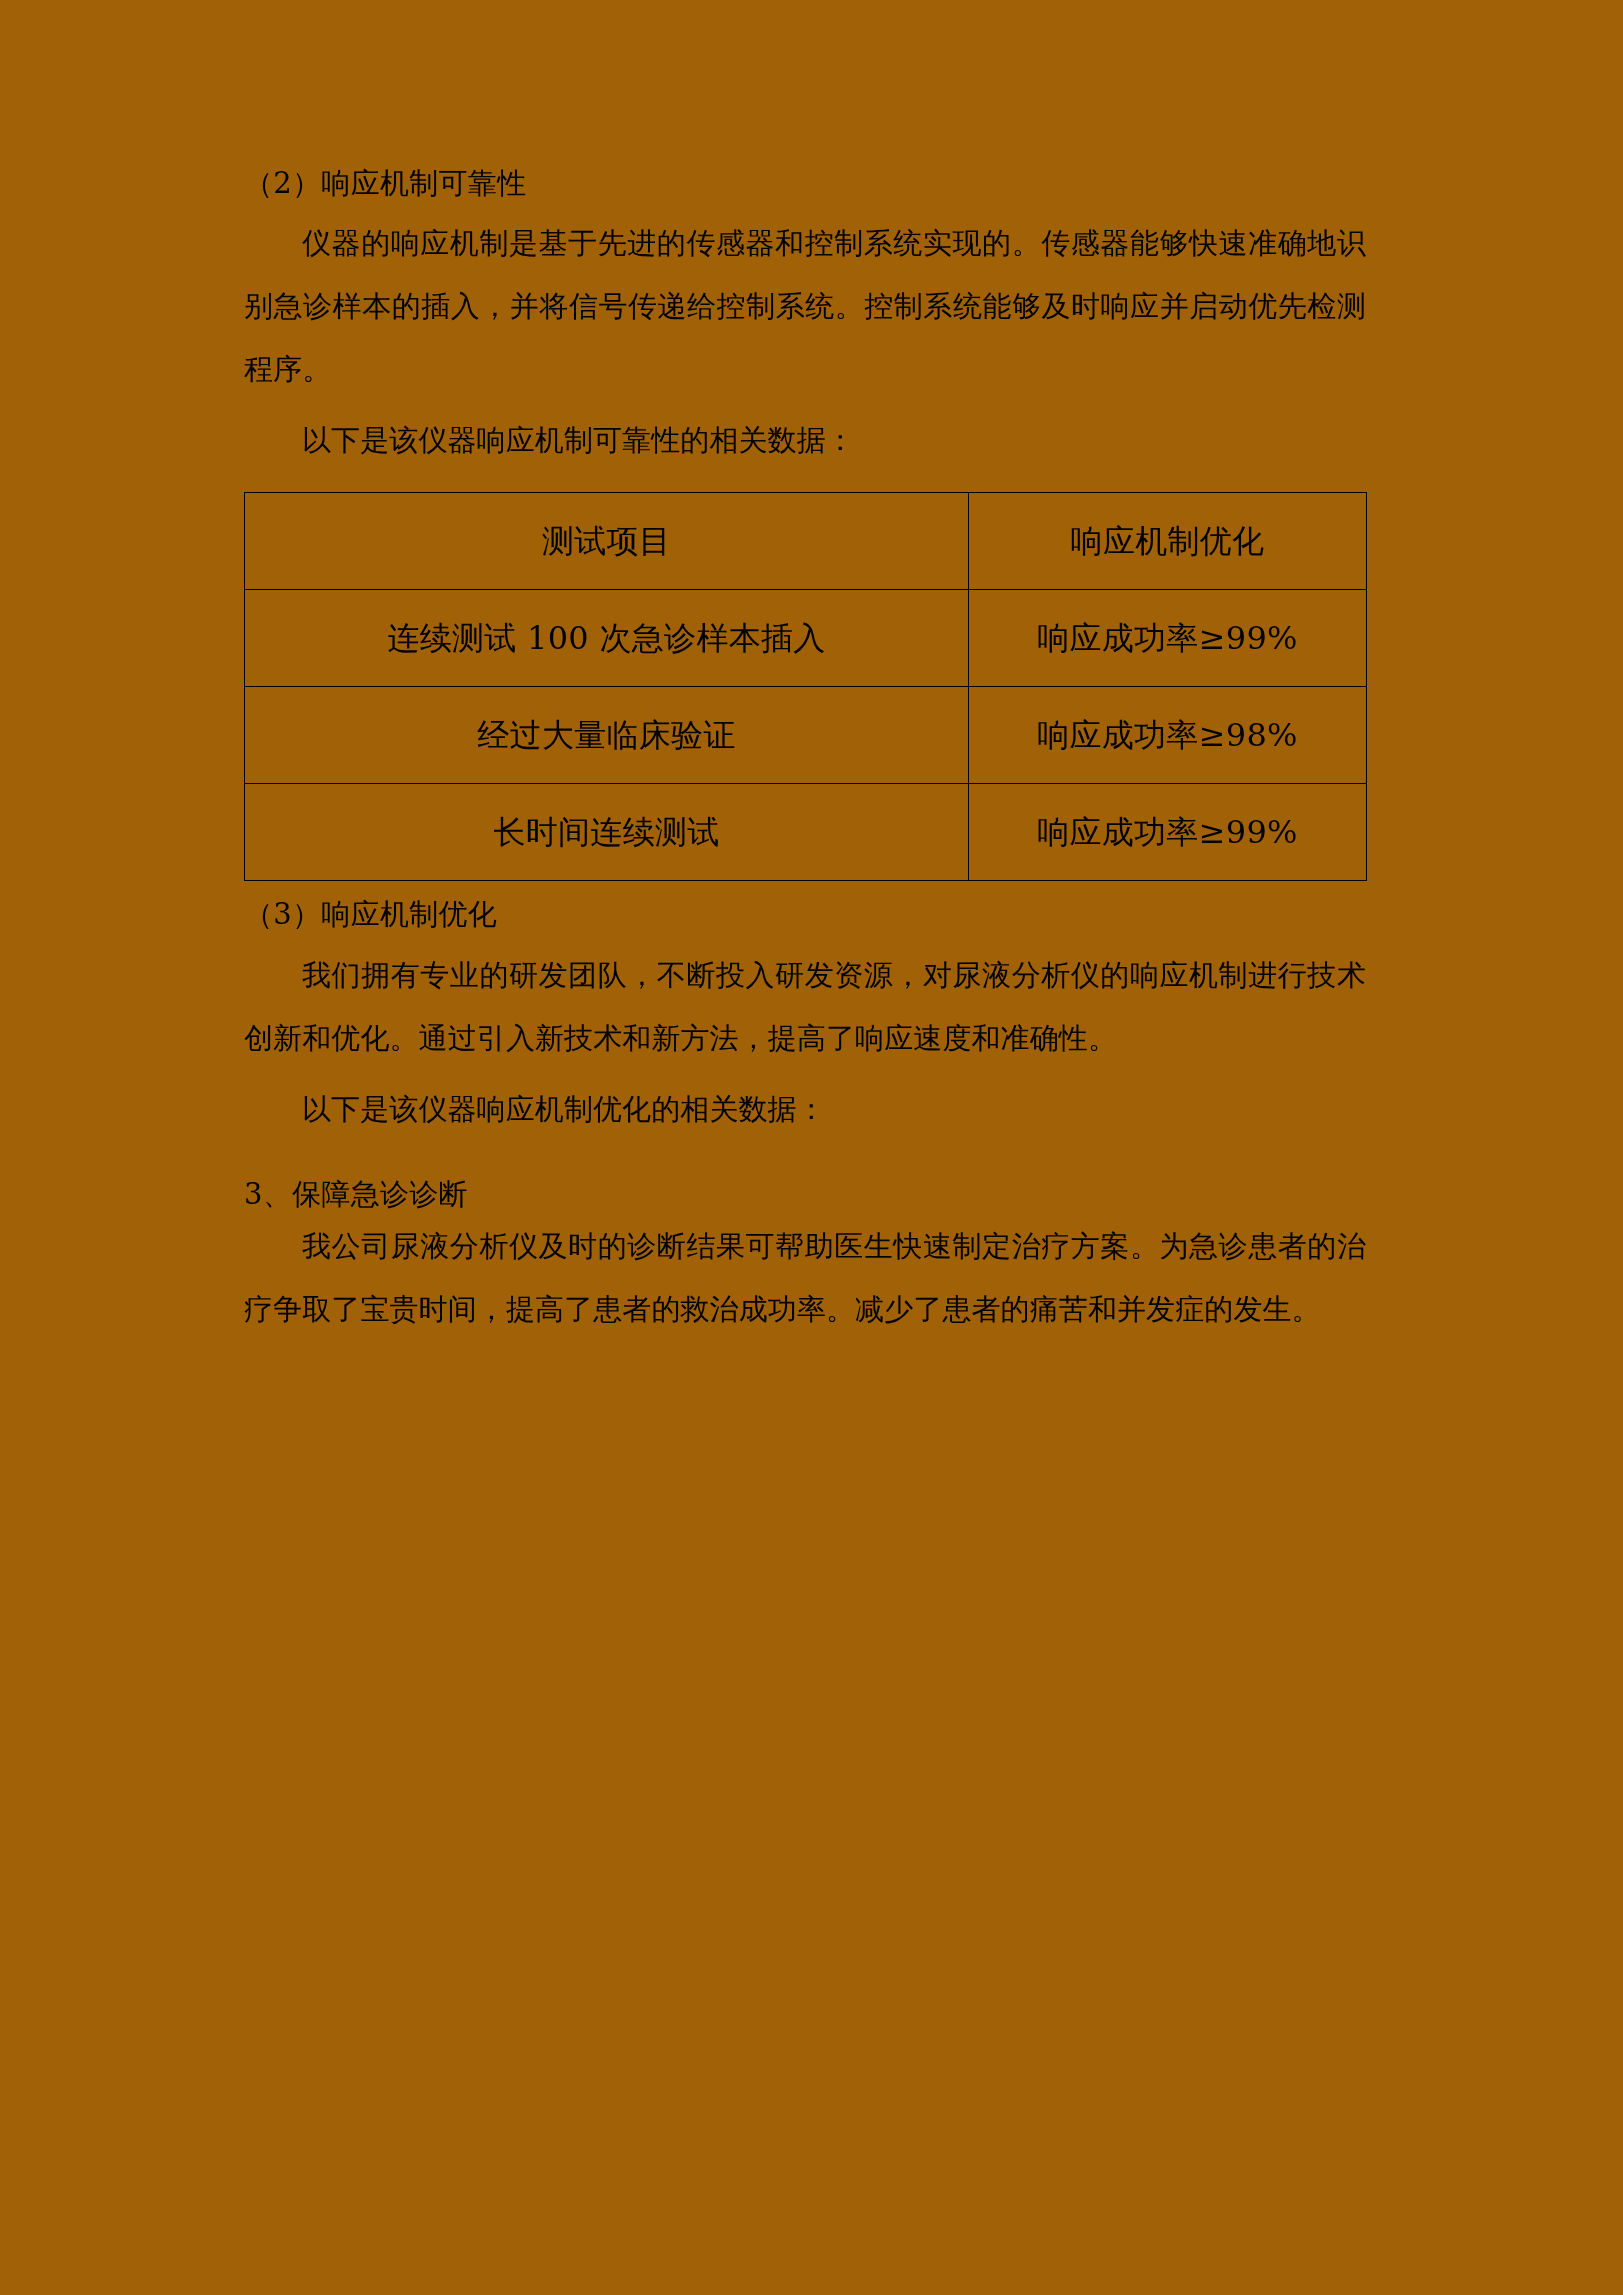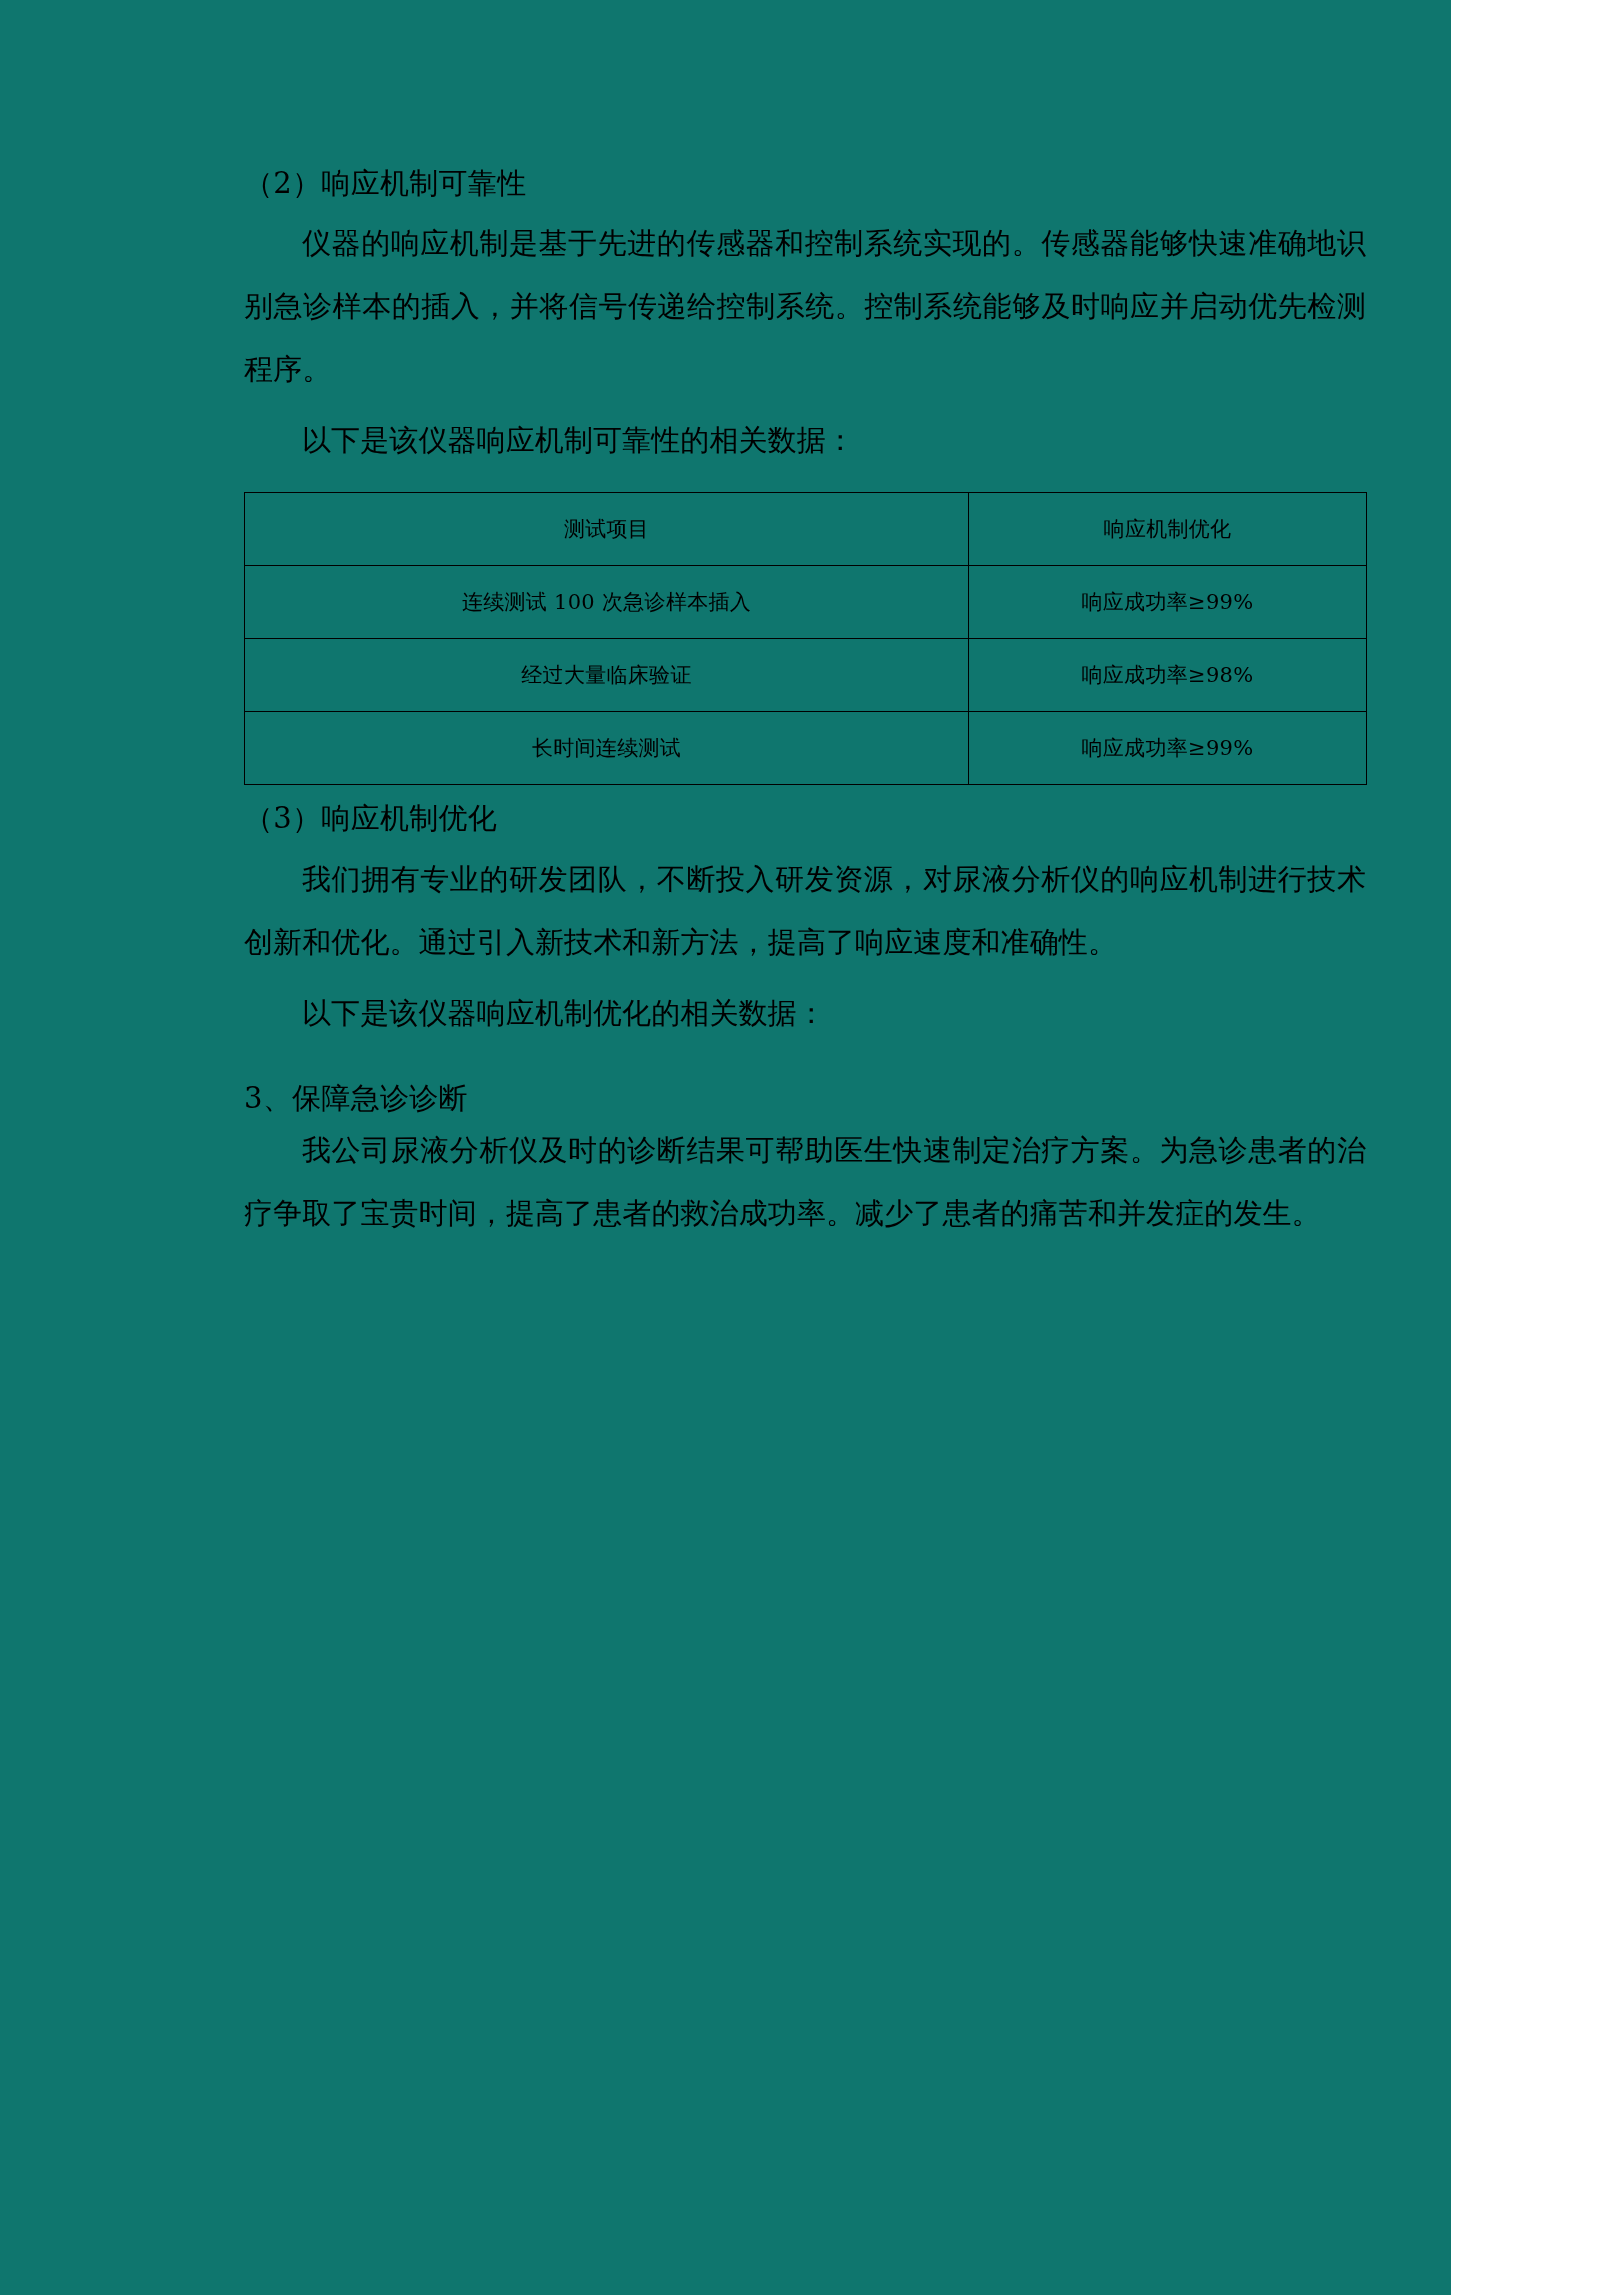--- a/index.html
+++ b/index.html
@@ -4,23 +4,23 @@
 <title>Document</title>
 <style>
   html, body {
     margin: 0;
     padding: 0;
     background: #ffffff;
   }
 
   .page {
     position: relative;
-    width: 1451px;
+    width: 1623px;
     height: 2295px;
-    background: #0f766e;
+    background: #a16207;
     box-sizing: border-box;
     padding: 0;
     overflow: hidden;
     font-family: "DejaVu Serif", "Liberation Serif", serif;
     color: #000000;
   }
 
   .content {
     position: absolute;
     left: 244px;
@@ -57,23 +57,23 @@
     width: 1122px;
     margin: 0;
     table-layout: fixed;
   }
 
   table.doc-table td,
   table.doc-table th {
     border: 1.3px solid #000000;
     text-align: center;
     vertical-align: middle;
-    font-size: 21px;
+    font-size: 32px;
     font-weight: normal;
-    padding: 0;
+    padding: 12px;
     height: 72px;
     line-height: 72px;
     letter-spacing: 0.3px;
     white-space: nowrap;
   }
 
   
   table.table-reliability col.c1 { width: 724px; }
   table.table-reliability col.c2 { width: 398px; }
 

